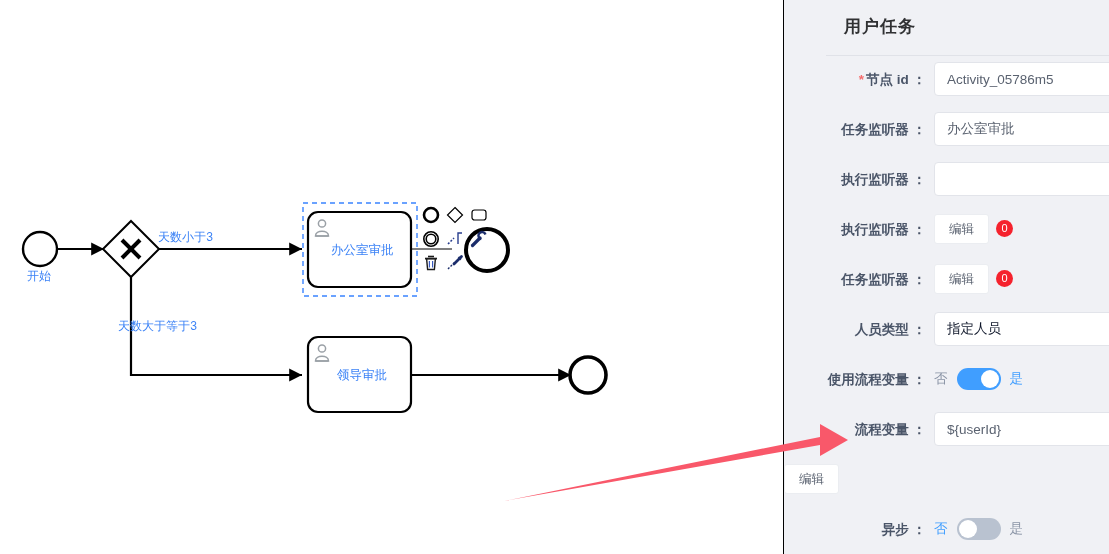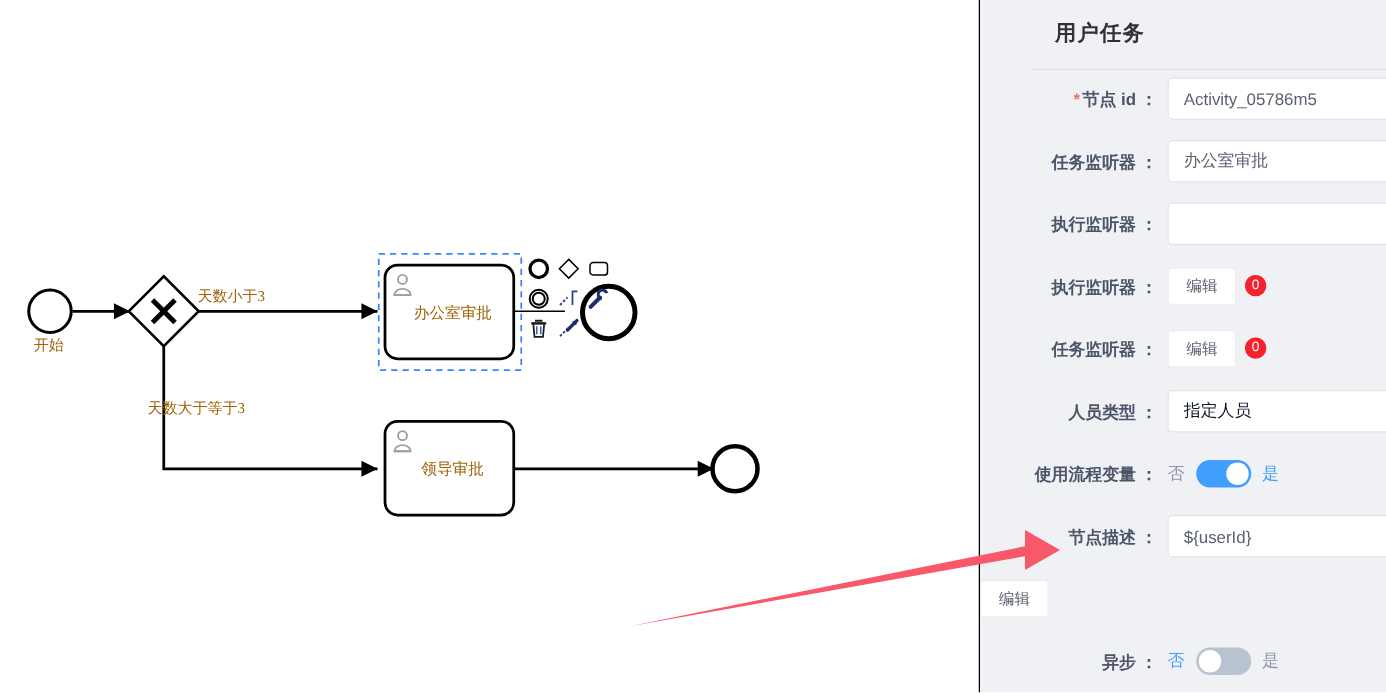--- a/index.html
+++ b/index.html
@@ -15,23 +15,23 @@
   #canvas {
     position: absolute; left: 0; top: 0;
     width: 755px; height: 554px;
     background: #ffffff;
     overflow: hidden;
   }
   #bpmn-svg { position: absolute; left: 0; top: 0; }
 
   .dgm-label {
     position: absolute;
-    font-family: Liberation Serif, serif;
+    font-family: Liberation Mono, monospace;
     font-size: 12px;
-    color: #a16207;
+    color: #3b82f6;
     white-space: nowrap;
   }
 
   
   #context-pad {
     position: absolute;
     left: 419px; top: 203px;
     width: 72px;
     display: flex; flex-wrap: wrap;
     align-content: flex-start;
@@ -372,21 +372,21 @@
             <span class="sw-text sw-off-label sw-inactive">否</span>
             <div class="switch on">
               <div class="knob"></div>
             </div>
             <span class="sw-text sw-on-label sw-active">是</span>
           </div>
         </div>
       </div>
 
       <div class="row">
-        <div class="row-label">节点描述 ：</div>
+        <div class="row-label">流程变量 ：</div>
         <div class="row-ctl">
           <input class="text-input" type="text" readonly="" value="${userId}" style="">
         </div>
       </div>
 
       <div class="row">
         <div class="row-ctl">
           <div style="height:34px; display:flex; align-items:center;">
             <span class="edit-btn">编辑</span>
           </div>

